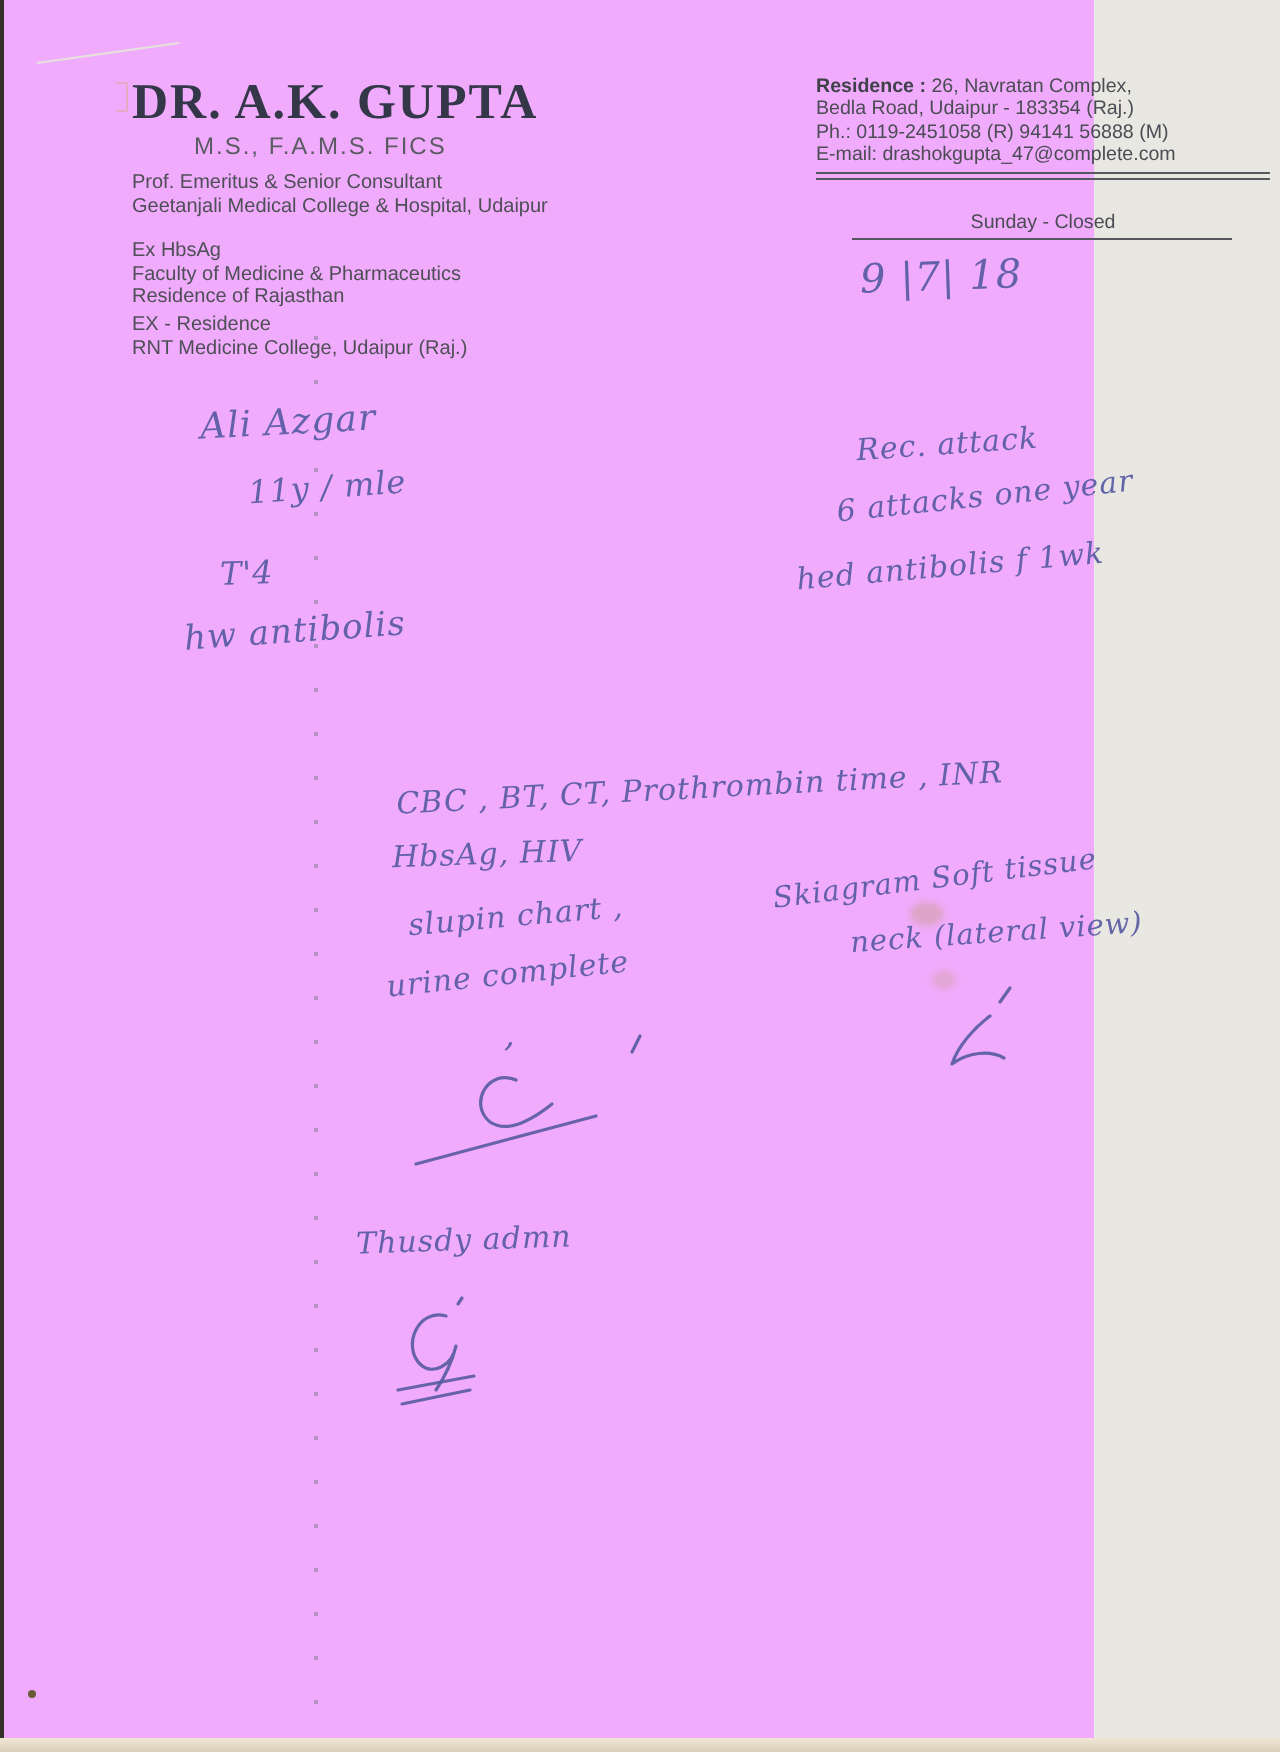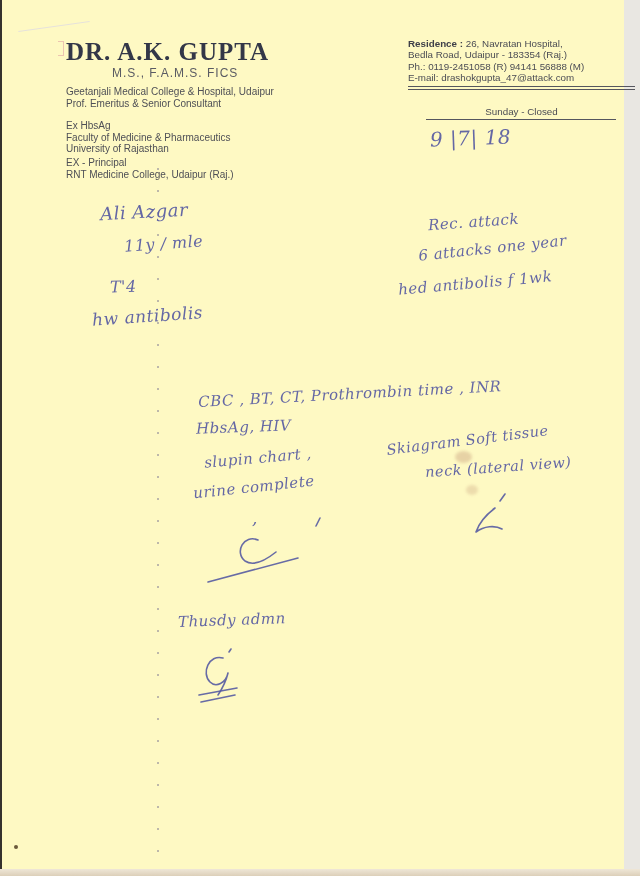--- a/index.html
+++ b/index.html
@@ -1,18 +1,18 @@
 <!DOCTYPE html>
 <html><head>
 <meta charset="utf-8">
 <style>
   html,body{margin:0;padding:0;}
   body{width:640px;height:876px;overflow:hidden;background:#e9e7e2;}
-  .page{position:relative;width:624px;height:876px;background:#fef9c3;
-        font-family:"Liberation Sans",sans-serif;}
+  .page{position:relative;width:515px;height:876px;background:#f0abfc;
+        font-family:"Liberation Sans",sans-serif;padding-left:32px;}
   .abs{position:absolute;}
   .nowrap{white-space:nowrap;}
   .doc-name{font-family:"Liberation Serif",serif;font-weight:bold;
             font-size:25px;letter-spacing:1px;color:#333748;}
   .quals{font-size:12px;color:#5a5b63;letter-spacing:1px;}
   .aff{font-size:10px;line-height:11.5px;color:#4e4f56;}
   .rb{font-size:9.8px;line-height:11.3px;color:#4b4c54;}
   .rb b{color:#3f4049;}
   .rule{border-top:1px solid #55565e;height:0;}
   .hand{font-family:"DejaVu Serif",serif;font-style:italic;color:#575ba2;
@@ -39,41 +39,41 @@
   <div class="abs scan-edge-left"></div>
   <div class="abs scan-edge-bottom"></div>
   <div class="abs perf" style="left:157px;top:168px;height:701px;"></div>
   <div class="abs crease" style="left:18px;top:26px;width:72px;"></div>
   <div class="abs redmark" style="left:58px;top:41px;"></div>
   <div class="abs stain" style="left:455px;top:451px;width:17px;height:12px;opacity:0.40;"></div>
   <div class="abs stain" style="left:466px;top:485px;width:12px;height:10px;opacity:0.30;"></div>
   <div class="abs speck" style="left:14px;top:845px;"></div>
 
   <div class="abs doc-name nowrap" style="left:66px;top:38px;">DR. A.K. GUPTA</div>
-  <div class="abs quals nowrap" style="left:112px;top:66px;">M.S., F.A.M.S. FICS</div>
+  <div class="abs quals nowrap" style="left:97px;top:66px;">M.S., F.A.M.S. FICS</div>
 
   <div class="abs aff" style="left:66px;top:86px;">
+    <div>Prof. Emeritus &amp; Senior Consultant</div>
     <div>Geetanjali Medical College &amp; Hospital, Udaipur</div>
-    <div>Prof. Emeritus &amp; Senior Consultant</div>
   </div>
   <div class="abs aff" style="left:66px;top:120px;">
     <div>Ex HbsAg</div>
     <div>Faculty of Medicine &amp; Pharmaceutics</div>
-    <div>University of Rajasthan</div>
+    <div>Residence of Rajasthan</div>
   </div>
   <div class="abs aff" style="left:66px;top:157px;">
-    <div>EX - Principal</div>
+    <div>EX - Residence</div>
     <div>RNT Medicine College, Udaipur (Raj.)</div>
   </div>
 
   <div class="abs" style="left:408px;top:38px;width:227px;">
-    <div class="rb nowrap"><b>Residence :</b><span> 26, Navratan Hospital,</span></div>
+    <div class="rb nowrap"><b>Residence :</b><span> 26, Navratan Complex,</span></div>
     <div class="rb nowrap">Bedla Road, Udaipur - 183354 (Raj.)</div>
     <div class="rb nowrap">Ph.: 0119-2451058 (R) 94141 56888 (M)</div>
-    <div class="rb nowrap">E-mail: drashokgupta_47@attack.com</div>
+    <div class="rb nowrap">E-mail: drashokgupta_47@complete.com</div>
     <div class="rule" style="margin-top:3px;"></div>
     <div class="rule" style="margin-top:2px;"></div>
     <div class="rb nowrap" style="margin-top:16px;text-align:center;">Sunday - Closed</div>
     <div class="rule" style="margin-top:2px;width:190px;margin-left:18px;"></div>
   </div>
 
   <div class="abs hand" style="left:430px;top:126px;font-size:20px;transform:rotate(-2deg);">9 |7| 18</div>
 
   <div class="abs hand" style="left:100px;top:201px;font-size:18px;transform:rotate(-3deg);">Ali Azgar</div>
   <div class="abs hand" style="left:124px;top:234px;font-size:16px;transform:rotate(-4deg);">11y / mle</div>

